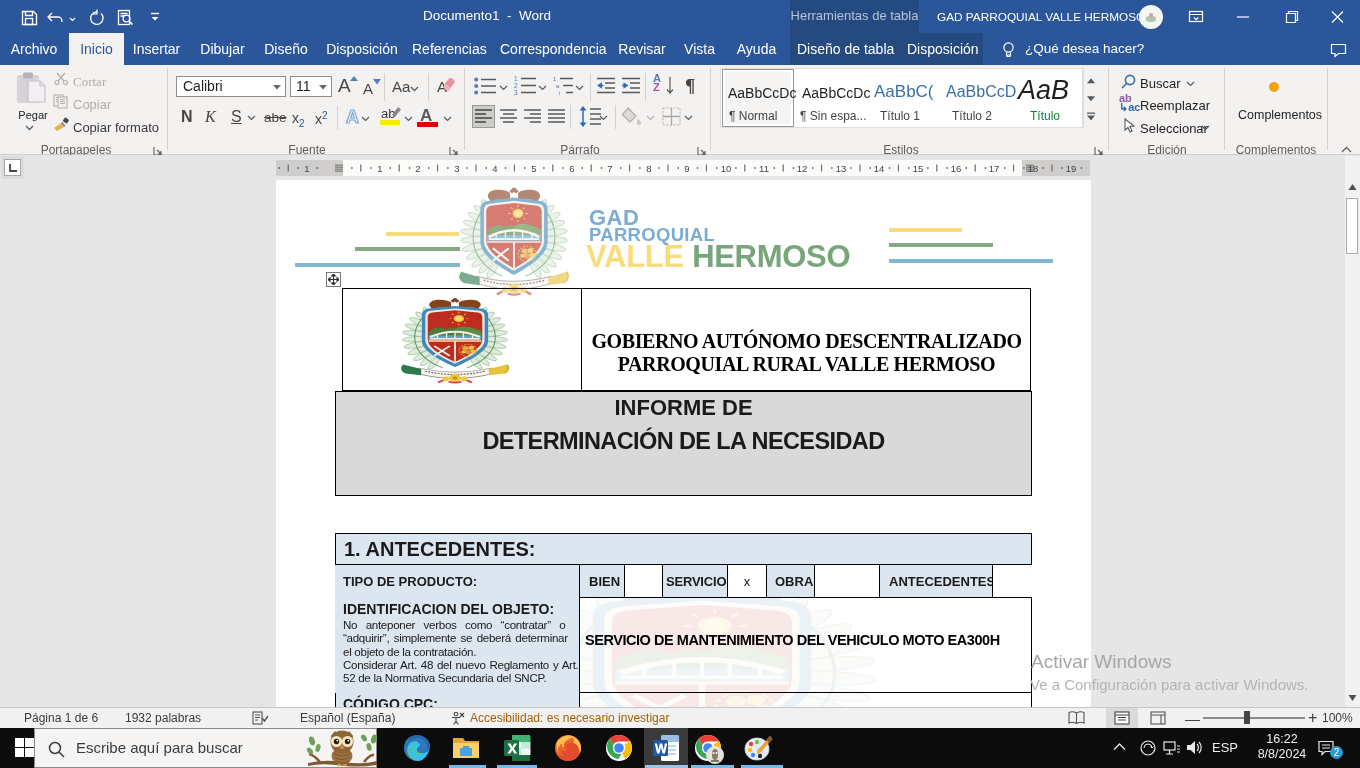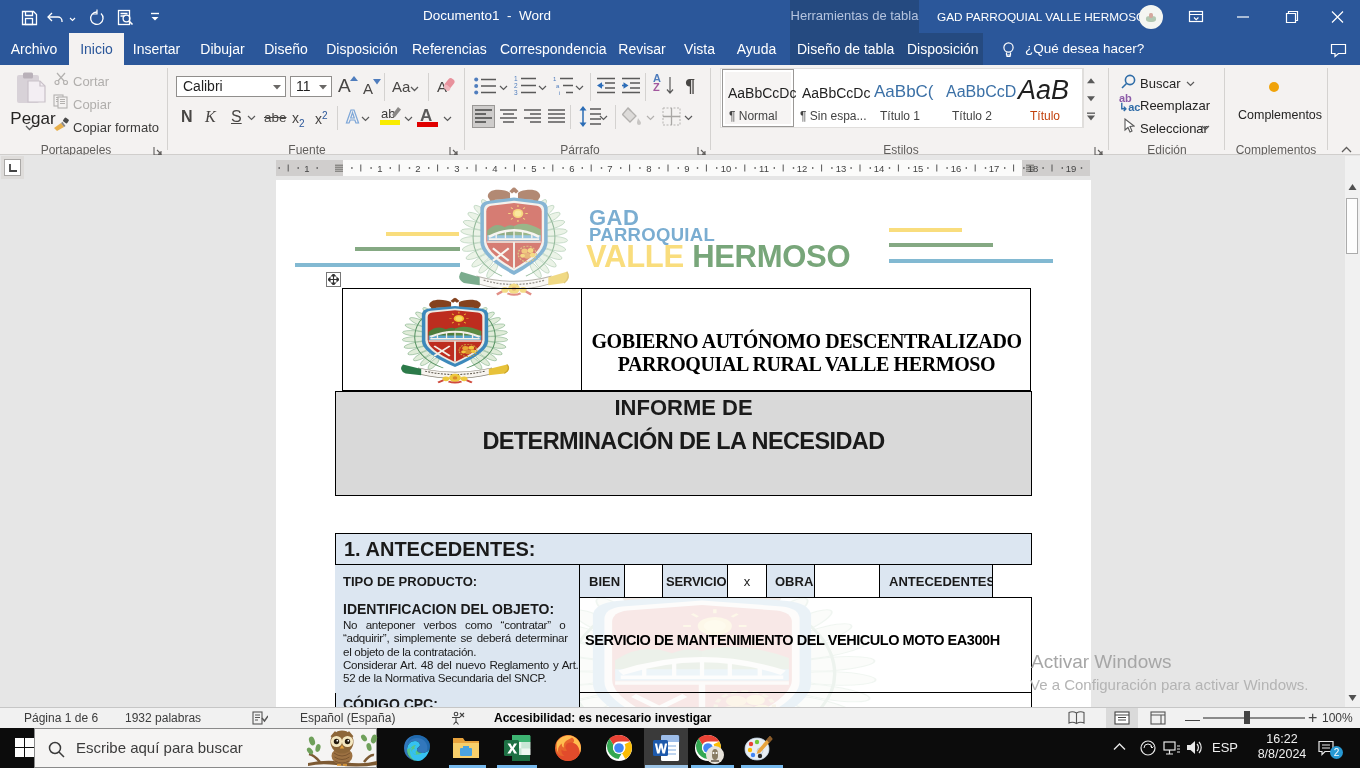--- a/index.html
+++ b/index.html
@@ -109,31 +109,31 @@
     </svg>
   </div>
   <div id="ribbon">
 
     <svg class="abs" style="left:15px;top:7px" width="32" height="34" viewBox="0 0 32 34" fill="none">
       <rect x="2" y="3" width="22" height="28" rx="2" fill="#d8d2d8"></rect>
       <rect x="8" y="0.5" width="10" height="6" rx="1.5" fill="#b9b1b9"></rect>
       <path d="M13 9 h12 l5 5 v16 h-17 z" fill="#f3eef3" stroke="#c9c1c9" stroke-width="1.2"></path>
       <path d="M25 9 v5 h5" fill="none" stroke="#c9c1c9" stroke-width="1.2"></path>
     </svg>
-    <div class="abs" style="left:0px;top:44px;width:58px;text-align:center;font-size:17px;color:#252423;padding-left:8px;">Pegar</div>
+    <div class="abs" style="left:0px;top:44px;width:58px;text-align:center;font-size:11px;color:#252423;padding-left:8px;">Pegar</div>
     <svg class="abs" style="left:25px;top:60px" width="9" height="6" viewBox="0 0 9 6" fill="none" stroke="#5a5a5a" stroke-width="1.3">
         <path d="M1 1 l3.5 3.5 L8 1"></path>
       </svg>
 
     <svg class="abs" style="left:54px;top:7px" width="15" height="13" viewBox="0 0 15 13" fill="none" stroke="#b3b1af" stroke-width="1.2">
       <path d="M3 1 l7 8 M11 1 l-7 8"></path>
         <circle cx="3" cy="10.5" r="2"></circle>
         <circle cx="11.5" cy="10.5" r="2"></circle>
     </svg>
-    <div class="abs" style="left:73px;top:9px;font-size:13px;color:#b0aeac;">Cortar</div>
+    <div class="abs" style="left:73px;top:9px;font-size:13px;color:#b0aeac;font-family:Liberation Serif, serif;">Cortar</div>
     <svg class="abs" style="left:53px;top:29px" width="16" height="15" viewBox="0 0 16 15" fill="none" stroke="#b3b1af" stroke-width="1.1">
       <rect x="1" y="1" width="9" height="11" fill="#f4f2f1"></rect>
         <path d="M3 3.5h5 M3 5.5h5 M3 7.5h3"></path>
       <rect x="5" y="3" width="9" height="11" fill="#f4f2f1"></rect>
         <path d="M7 5.5h5 M7 7.5h5 M7 9.5h5"></path>
     </svg>
     <div class="abs" style="left:73px;top:32px;font-size:13px;color:#b0aeac;">Copiar</div>
     <svg class="abs" style="left:53px;top:52px" width="17" height="16" viewBox="0 0 17 16" fill="none">
       <path d="M1 11 L8 6 l3 4 -7 4 z" fill="#e8b04d"></path>
       <path d="M8 6 l3 4 1.5-1 -3-4.2 z" fill="#8a8886"></path>
@@ -326,21 +326,21 @@
     <div class="abs" style="left:722px;top:4px;width:72px;height:58px;border:1px solid #9a9896;background:#f6f4f3;box-shadow:inset 0 0 0 2px #fff;"></div>
     <div class="abs" style="left:728px;top:20px;font-size:14px;color:#1f1f1f;">AaBbCcDc</div>
     <div class="abs" style="left:729px;top:44px;font-size:12px;color:#444;">¶ Normal</div>
     <div class="abs" style="left:802px;top:20px;font-size:14px;color:#1f1f1f;">AaBbCcDc</div>
     <div class="abs" style="left:800px;top:44px;font-size:12px;color:#444;">¶ Sin espa...</div>
     <div class="abs" style="left:874px;top:17px;font-size:17px;color:#3b70a6;">AaBbC(</div>
     <div class="abs" style="left:880px;top:44px;font-size:12px;color:#444;">Título 1</div>
     <div class="abs" style="left:946px;top:18px;font-size:16px;color:#3b70a6;">AaBbCcD</div>
     <div class="abs" style="left:952px;top:44px;font-size:12px;color:#444;">Título 2</div>
     <div class="abs" style="left:1018px;top:10px;font-size:27px;color:#1f1f1f;font-style:italic;">AaB</div>
-    <div class="abs" style="left:1030px;top:44px;font-size:12px;color:#c2410c;">Título</div>
+    <div class="abs" style="left:1030px;top:44px;font-size:12px;color:#15803d;">Título</div>
     <div class="abs" style="left:1083px;top:3px;width:14px;height:60px;border-left:1px solid #e0dedc;">
       <svg class="abs" style="left:3px;top:10px" width="8" height="6" viewBox="0 0 9 6">
           <path d="M4.5 0 L9 5.5 H0z" fill="#5a5a5a"></path>
         </svg>
       <svg class="abs" style="left:3px;top:28px" width="8" height="6" viewBox="0 0 9 6">
           <path d="M4.5 5.5 L9 0 H0z" fill="#5a5a5a"></path>
         </svg>
       <svg class="abs" style="left:3px;top:44px" width="8" height="9" viewBox="0 0 9 9">
           <path d="M0 0 h9 v1.5 h-9z" fill="#5a5a5a"></path>
           <path d="M4.5 9 L9 3.5 H0z" fill="#5a5a5a"></path>
@@ -656,21 +656,21 @@
       <rect x="1" y="1" width="9" height="12"></rect>
         <path d="M3 4 h5 M3 6.5 h5 M3 9 h3"></path>
         <path d="M10 7 l2.5 3 3.5-5" stroke-width="1.4"></path>
     </svg>
     <div class="abs" style="left:300px;top:3px;text-align:center;">Español (España)</div>
     <svg class="abs" style="left:449px;top:3px" width="16" height="14" viewBox="0 0 16 14" fill="none" stroke="#444" stroke-width="1.1">
       <circle cx="7" cy="3" r="1.8"></circle>
         <path d="M3 6.5 h8 M7 6.5 v4 M7 10.5 l-2.5 3 M7 10.5 l2.5 3"></path>
         <path d="M11 2 l4 4 M15 2 l-4 4"></path>
     </svg>
-    <div class="abs" style="left:470px;top:3px;font-weight:bold;color:#000000;margin-left:24px;">Accesibilidad: es necesario investigar</div>
+    <div class="abs" style="left:470px;top:3px;font-weight:normal;color:#a16207;">Accesibilidad: es necesario investigar</div>
     <svg class="abs" style="left:1068px;top:3px" width="17" height="14" viewBox="0 0 17 14" fill="none" stroke="#555" stroke-width="1.1">
       <path d="M8.5 2 C6 0.5 3 0.5 1 1.5 V12 C3 11 6 11 8.5 12.5 C11 11 14 11 16 12 V1.5 C14 0.5 11 0.5 8.5 2 Z M8.5 2 V12.5"></path>
     </svg>
     <div class="abs" style="left:1106px;top:0px;width:32px;height:20px;background:#dadada;"></div>
     <svg class="abs" style="left:1114px;top:3px" width="16" height="14" viewBox="0 0 16 14" fill="none" stroke="#444" stroke-width="1.1">
       <rect x="1" y="1" width="14" height="12" fill="#fff"></rect>
         <path d="M1 4 h14 M4 6.5 h8 M4 9 h8"></path>
     </svg>
     <svg class="abs" style="left:1150px;top:3px" width="16" height="14" viewBox="0 0 16 14" fill="none" stroke="#555" stroke-width="1.1">
       <rect x="1" y="1" width="14" height="12"></rect>

